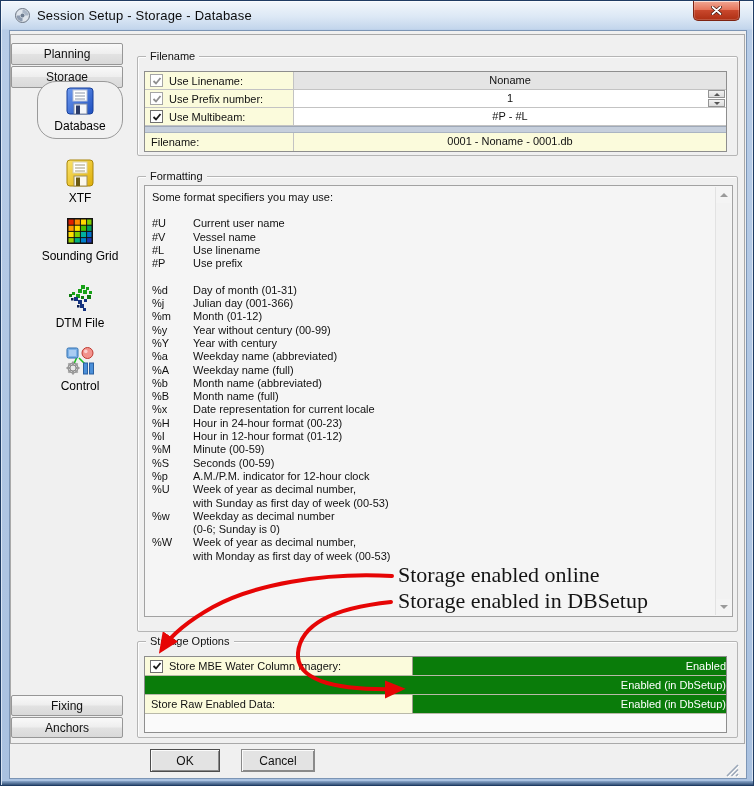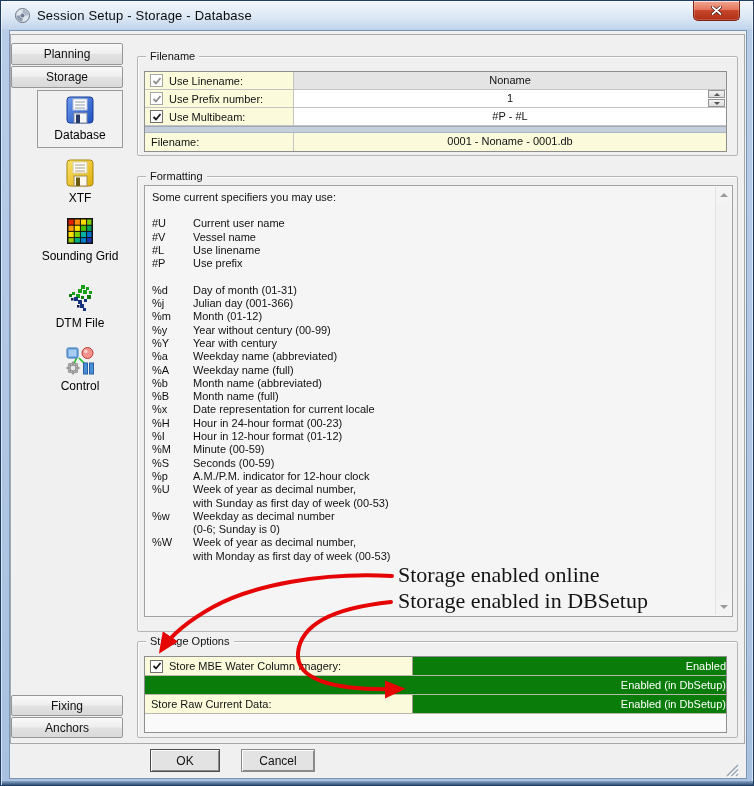--- a/index.html
+++ b/index.html
@@ -147,21 +147,21 @@
       <path d="M1.5 1 L9.5 8 M9.5 1 L1.5 8" stroke="#ffffff" stroke-width="1.8" stroke-linecap="round"></path>
     </svg>
   </div>
 
   <div class="abs client"></div>
   <div class="abs inner-panel"></div>
 
   <div class="abs navbtn" style="top:42px;">Planning</div>
   <div class="abs navbtn" style="top:65px;">Storage</div>
 
-  <div class="abs sideitem selected" style="top:89px;height:58px;">
+  <div class="abs sideitem selected" style="top:80px;height:58px;border-radius:19px;">
     <div class="icon32">
       <svg width="32" height="32" viewBox="0 0 32 32">
         <defs>
             <linearGradient id="fb" x1="0" y1="0" x2="1" y2="1">
           <stop offset="0" stop-color="#6f9bef"></stop>
               <stop offset="1" stop-color="#1d4fc0"></stop>
             </linearGradient>
           </defs>
         <rect x="3" y="3" width="26" height="26" rx="3" fill="url(#fb)" stroke="#173f9a"></rect>
         <rect x="9" y="5" width="14" height="11" fill="#fff" stroke="#b9c2d6"></rect>
@@ -336,21 +336,21 @@
         <div class="tlabel" style="padding-left:6px;">Filename:</div>
         <div class="tvalue yellow">0001 - Noname - 0001.db</div>
       </div>
 
     </div>
   </div>
 
   <div class="abs group" style="left:136px;top:175px;width:601px;height:456px;">
     <div class="group-label">Formatting</div>
     <div class="fmt-list">
-      <div class="fline fhead">Some current specifiers you may use:</div>
+      <div class="fline fhead">Some format specifiers you may use:</div>
 
       <div class="fline">
           <span class="fcode">#U</span>
           <span class="fdesc">Current user name</span>
         </div>
       <div class="fline">
           <span class="fcode">#V</span>
           <span class="fdesc">Vessel name</span>
         </div>
       <div class="fline">
@@ -478,21 +478,21 @@
           <span>Store MBE Water Column Imagery:</span>
         </div>
         <div class="ststatus">Enabled</div>
       </div>
 
       <div class="strow">
         <div class="ststatus">Enabled (in DbSetup)</div>
       </div>
 
       <div class="strow">
-        <div class="stlabel" style="padding-left:6px;">Store Raw Current Data:</div>
+        <div class="stlabel" style="padding-left:6px;">Store Raw Enabled Data:</div>
         <div class="ststatus">Enabled (in DbSetup)</div>
       </div>
 
       <div class="st-filler"></div>
     </div>
   </div>
 
   <svg class="arrows" width="754" height="786" viewBox="0 0 754 786">
     <defs>
       <marker id="ah" markerWidth="5.2" markerHeight="4.6" refX="3.8" refY="2.3" orient="auto">

